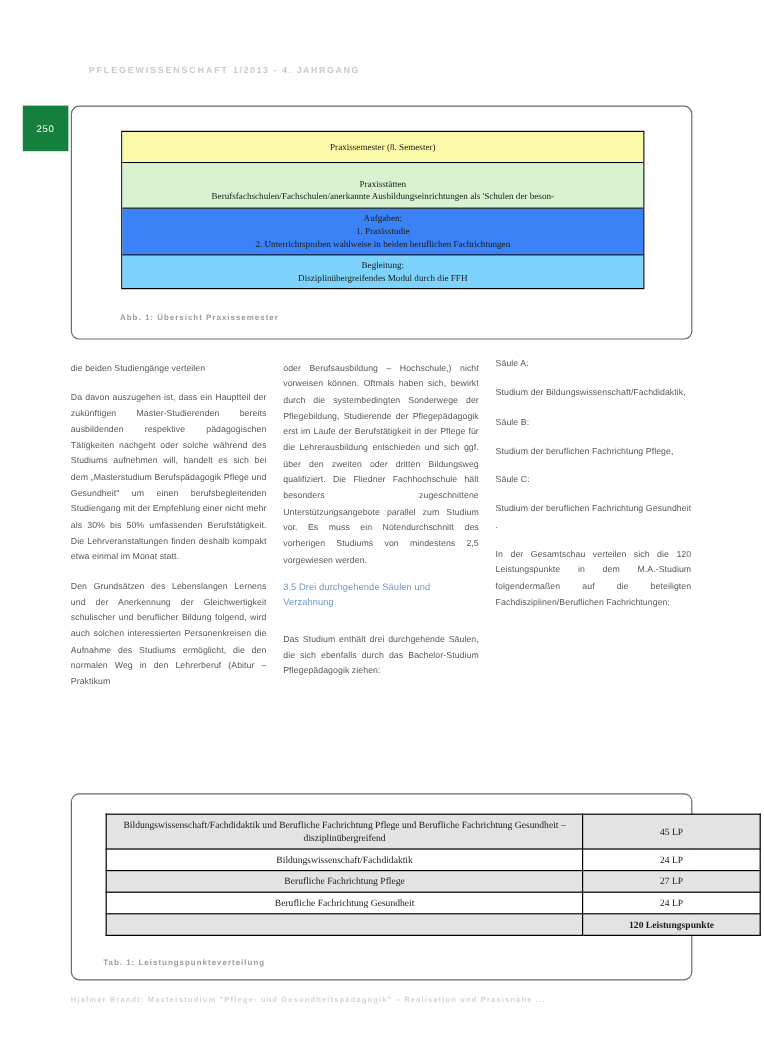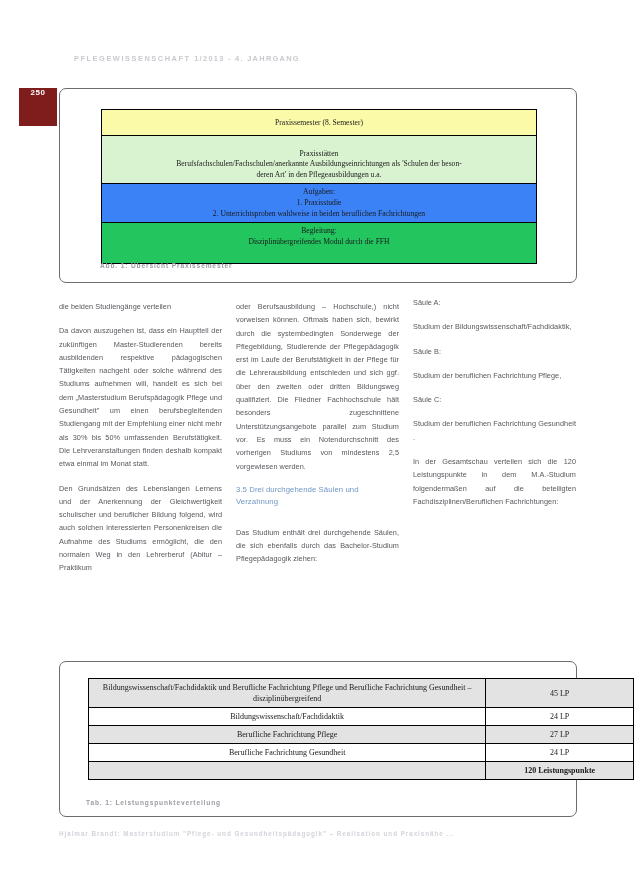--- a/index.html
+++ b/index.html
@@ -40,27 +40,27 @@
     letter-spacing: 1.3px;
   }
 
   
   .page-number-tab {
     position: absolute;
     left: 19px;
     top: 88px;
     width: 38px;
     height: 38px;
-    background: #7f1d1d;
+    background: #15803d;
     color: #ffffff;
     font-size: 8px;
-    font-weight: 700;
+    font-weight: 400;
     letter-spacing: 0.6px;
     display: flex;
-    align-items: flex-start;
+    align-items: center;
     justify-content: center;
   }
 
   
   .figure-frame {
     position: absolute;
     left: 59px;
     top: 88px;
     width: 518px;
     height: 195px;
@@ -99,23 +99,23 @@
     background: #d9f2d0;
     padding-top: 12px;
     padding-bottom: 3px;
   }
   .fig-row.aufgaben {
     background: #3b82f6;
     padding-top: 2px;
     padding-bottom: 3px;
   }
   .fig-row.begleitung {
-    background: #22c55e;
+    background: #7dd3fc;
     padding-top: 2px;
-    padding-bottom: 16px;
+    padding-bottom: 3px;
   }
   .fig-line { display: block; }
   .fig-line.tight { line-height: 10.5px; }
 
   .figure-caption {
     position: absolute;
     left: 100px;
     top: 262px;
     font-size: 6.6px;
     letter-spacing: 0.85px;
@@ -240,21 +240,20 @@
   <div class="figure-frame">
     <div class="figure-inner">
 
       <div class="fig-row praxissemester">
         <span class="fig-line">Praxissemester (8. Semester)</span>
       </div>
 
       <div class="fig-row praxisstaetten">
         <span class="fig-line">Praxisstätten</span>
         <span class="fig-line tight">Berufsfachschulen/Fachschulen/anerkannte Ausbildungseinrichtungen als 'Schulen der beson-</span>
-        <span class="fig-line tight">deren Art' in den Pflegeausbildungen u.a.</span>
       </div>
 
       <div class="fig-row aufgaben">
         <span class="fig-line">Aufgaben:</span>
         <span class="fig-line">1. Praxisstudie</span>
         <span class="fig-line">2. Unterrichtsproben wahlweise in beiden beruflichen Fachrichtungen</span>
       </div>
 
       <div class="fig-row begleitung">
         <span class="fig-line">Begleitung:</span>

